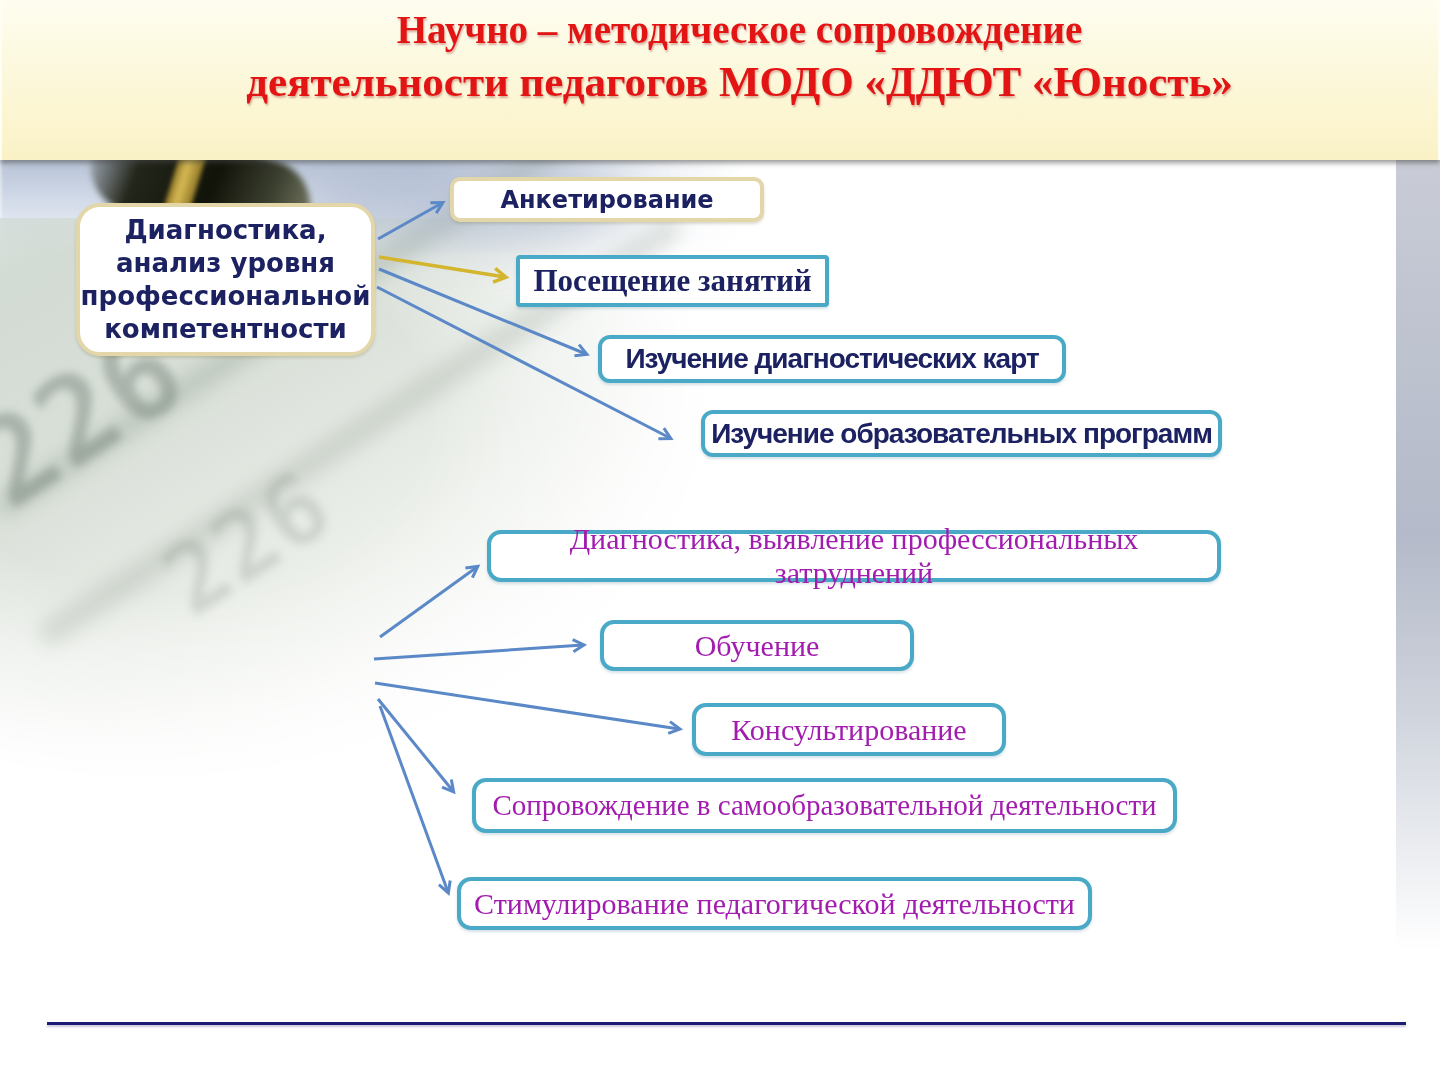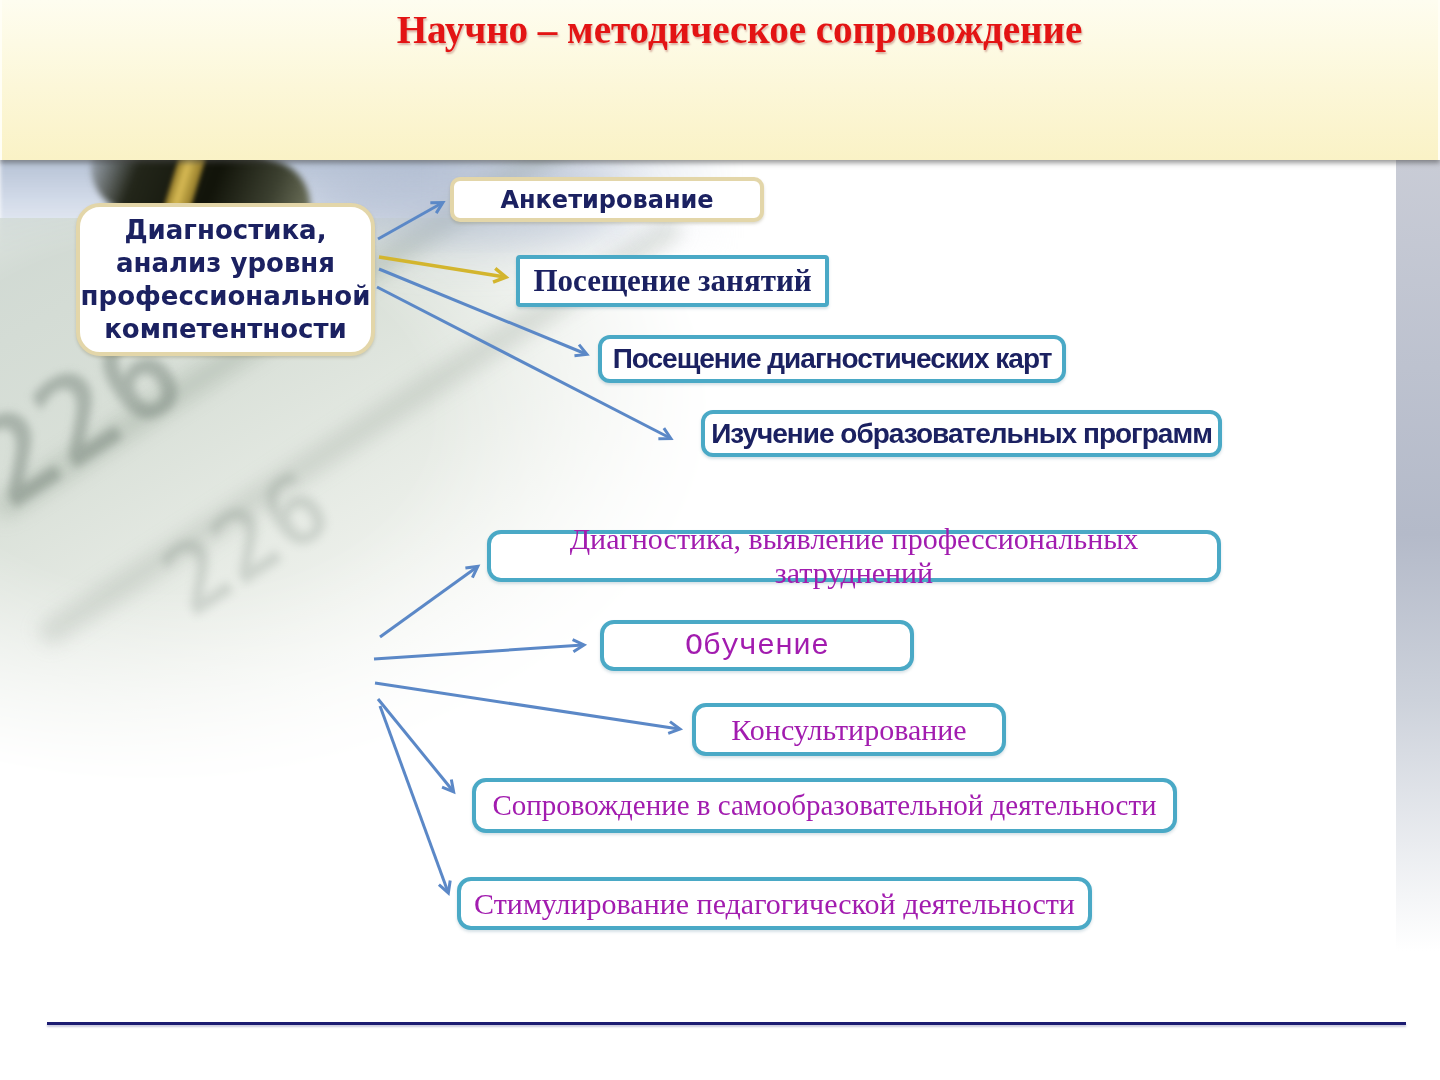--- a/index.html
+++ b/index.html
@@ -57,21 +57,21 @@
   .multiline{white-space:pre-line;}
 
   .src1{left:76px;top:203px;width:299px;height:153px;border-radius:24px;font-size:26px;line-height:33px;}
   .src2{left:72px;top:583px;width:300px;height:158px;border:5px solid #4aa9c6;border-radius:28px;
         font-size:26px;line-height:37px;}
   .t-ank{left:450px;top:177px;width:314px;height:45px;border-radius:10px;font-size:24px;}
   .t-pos{left:516px;top:255px;width:313px;height:52px;border-radius:4px;font-size:31px;}
   .t-izk{left:598px;top:335px;width:468px;height:48px;border-radius:12px;font-size:28px;}
   .t-izp{left:701px;top:410px;width:521px;height:47px;border-radius:12px;font-size:28px;}
   .u-dvz{left:487px;top:530px;width:734px;height:52px;border-radius:14px;font-size:30px;}
-  .u-obu{left:600px;top:620px;width:314px;height:51px;border-radius:14px;font-size:30px;font-family:Liberation Mono, monospace;}
+  .u-obu{left:600px;top:620px;width:314px;height:51px;border-radius:14px;font-size:30px;}
   .u-kon{left:692px;top:703px;width:314px;height:53px;border-radius:14px;font-size:30px;}
   .u-sop{left:472px;top:778px;width:705px;height:55px;border-radius:14px;font-size:29px;}
   .u-sti{left:457px;top:877px;width:635px;height:53px;border-radius:14px;font-size:30px;}
 
   .arrows{position:absolute;left:0;top:0;width:1440px;height:1080px;pointer-events:none;}
 
   .bottom-line{position:absolute;left:47px;top:1022px;width:1359px;height:3px;background:#1c1c72;
                box-shadow:0 2px 2px rgba(150,150,190,.5);}
 </style>
 </head>
@@ -112,30 +112,31 @@
       <line x1="374" y1="659" x2="583" y2="645" marker-end="url(#ah-blue)"></line>
       <line x1="375" y1="683" x2="679" y2="729" marker-end="url(#ah-blue)"></line>
       <line x1="378" y1="699" x2="453" y2="791" marker-end="url(#ah-blue)"></line>
       <line x1="380" y1="706" x2="448" y2="892" marker-end="url(#ah-blue)"></line>
     </g>
   </svg>
 
   <div class="banner">
     <div class="title">
       <span class="l1">Научно – методическое сопровождение</span>
+      <span class="l2">деятельности педагогов МОДО «ДДЮТ «Юность»</span>
     </div>
   </div>
 
   <div class="node cream sans-bold multiline src1">Диагностика,
 анализ уровня
 профессиональной
 компетентности</div>
   <div class="node cream sans-bold t-ank">Анкетирование</div>
   <div class="node teal serif-bold t-pos">Посещение занятий</div>
-  <div class="node teal nsans-bold t-izk">Посещение диагностических карт</div>
+  <div class="node teal nsans-bold t-izk">Изучение диагностических карт</div>
   <div class="node teal nsans-bold t-izp">Изучение образовательных программ</div>
 
   <div class="node teal serif-reg u-dvz">Диагностика, выявление профессиональных затруднений</div>
   <div class="node teal serif-reg u-obu">Обучение</div>
   <div class="node teal serif-reg u-kon">Консультирование</div>
   <div class="node teal serif-reg u-sop">Сопровождение в самообразовательной деятельности</div>
   <div class="node teal serif-reg u-sti">Стимулирование педагогической деятельности</div>
 
   <div class="bottom-line"></div>
 

